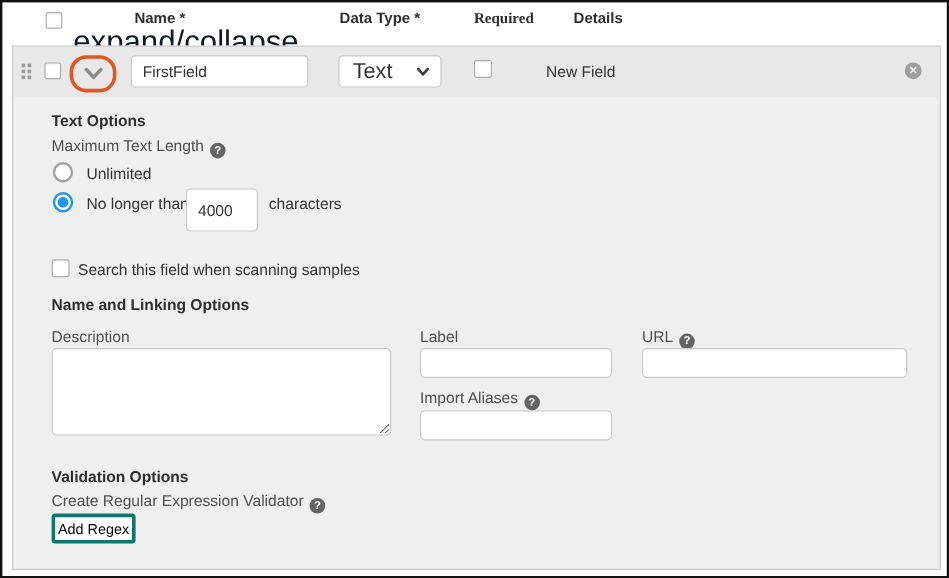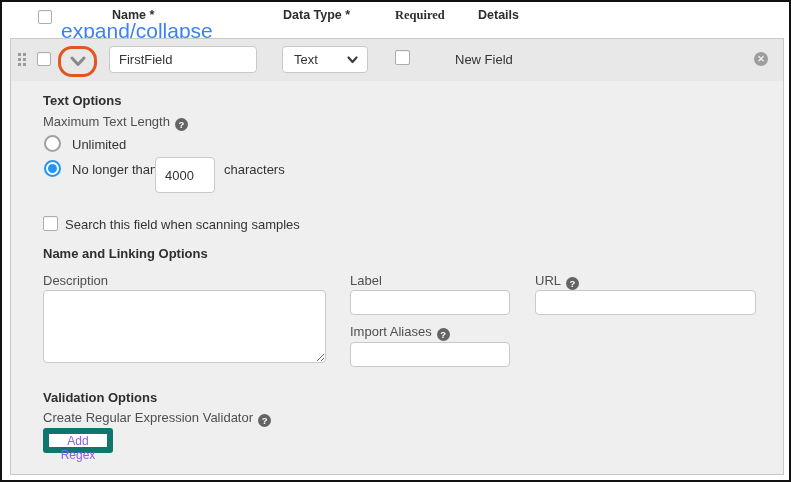--- a/index.html
+++ b/index.html
@@ -16,21 +16,21 @@
     overflow: hidden;
   }
   
   .col-hd {
     position: absolute;
     font-size: 12.5px; font-weight: bold; color: #2e2e2e;
     white-space: nowrap;
   }
   .annotation {
     position: absolute; left: 59px; top: 17px;
-    font-size: 21px; color: #3b82f6; white-space: nowrap;
+    font-size: 26px; color: #0f172a; white-space: nowrap;
   }
   
   .cb {
     position: absolute; background: #fff;
     border: 1px solid #adadad; border-radius: 2px;
     width: 14px; height: 14px;
     box-shadow: inset 0 1px 1px rgba(0,0,0,.05);
   }
   .radio {
     position: absolute; width: 17px; height: 17px;
@@ -74,21 +74,21 @@
     border: 1px solid #c9c9c9; border-radius: 4px;
     font-family: "Liberation Sans", sans-serif;
     font-size: 13px; color: #333; padding: 0 9px;
     outline: none;
   }
   .name-input { left: 98px; top: 7px; width: 148px; height: 27px; }
   .type-select {
     position: absolute; left: 271px; top: 7px; width: 86px; height: 27px;
     background: #fff; border: 1px solid #c9c9c9; border-radius: 4px;
     display: flex; align-items: center; justify-content: space-between;
-    padding: 0 9px 0 11px; font-size: 13px; color: #333; cursor: pointer;
+    padding: 0 9px 0 11px; font-size: 18px; color: #333; cursor: pointer;
   }
   .row-text {
     position: absolute; font-size: 13px; color: #333; white-space: nowrap;
   }
   .delete-btn {
     position: absolute; left: 743px; top: 13px;
     width: 14px; height: 14px; border-radius: 50%;
     background: #9e9e9e; color: #efefef;
     font-size: 9px; font-weight: bold; line-height: 14px; text-align: center;
     cursor: pointer;
@@ -108,23 +108,23 @@
   .help {
     display: inline-block; width: 13px; height: 13px; border-radius: 50%;
     background: #646464; color: #fff;
     font-size: 9.5px; font-weight: bold; line-height: 13px;
     text-align: center; margin-left: 5px; vertical-align: -2px;
     cursor: pointer;
   }
   textarea.txt-input { resize: both; padding: 6px 9px; }
   .btn {
     position: absolute; background: #fff;
-    border: 6px solid #0f766e; border-radius: 3px;
+    border: 3px solid #0f766e; border-radius: 3px;
     font-family: "Liberation Sans", sans-serif;
-    font-size: 12px; color: #8b5cf6;
+    font-size: 12px; color: #000000;
     width: 70px; height: 25px; cursor: pointer;
   }
   .muted { color: #0369a1; font-size: 13.5px; margin-top: 48px; }
 </style>
 </head>
 <body>
 
 <div class="frame">
 
   <div class="cb" style="left:36px; top:8px;"></div>

